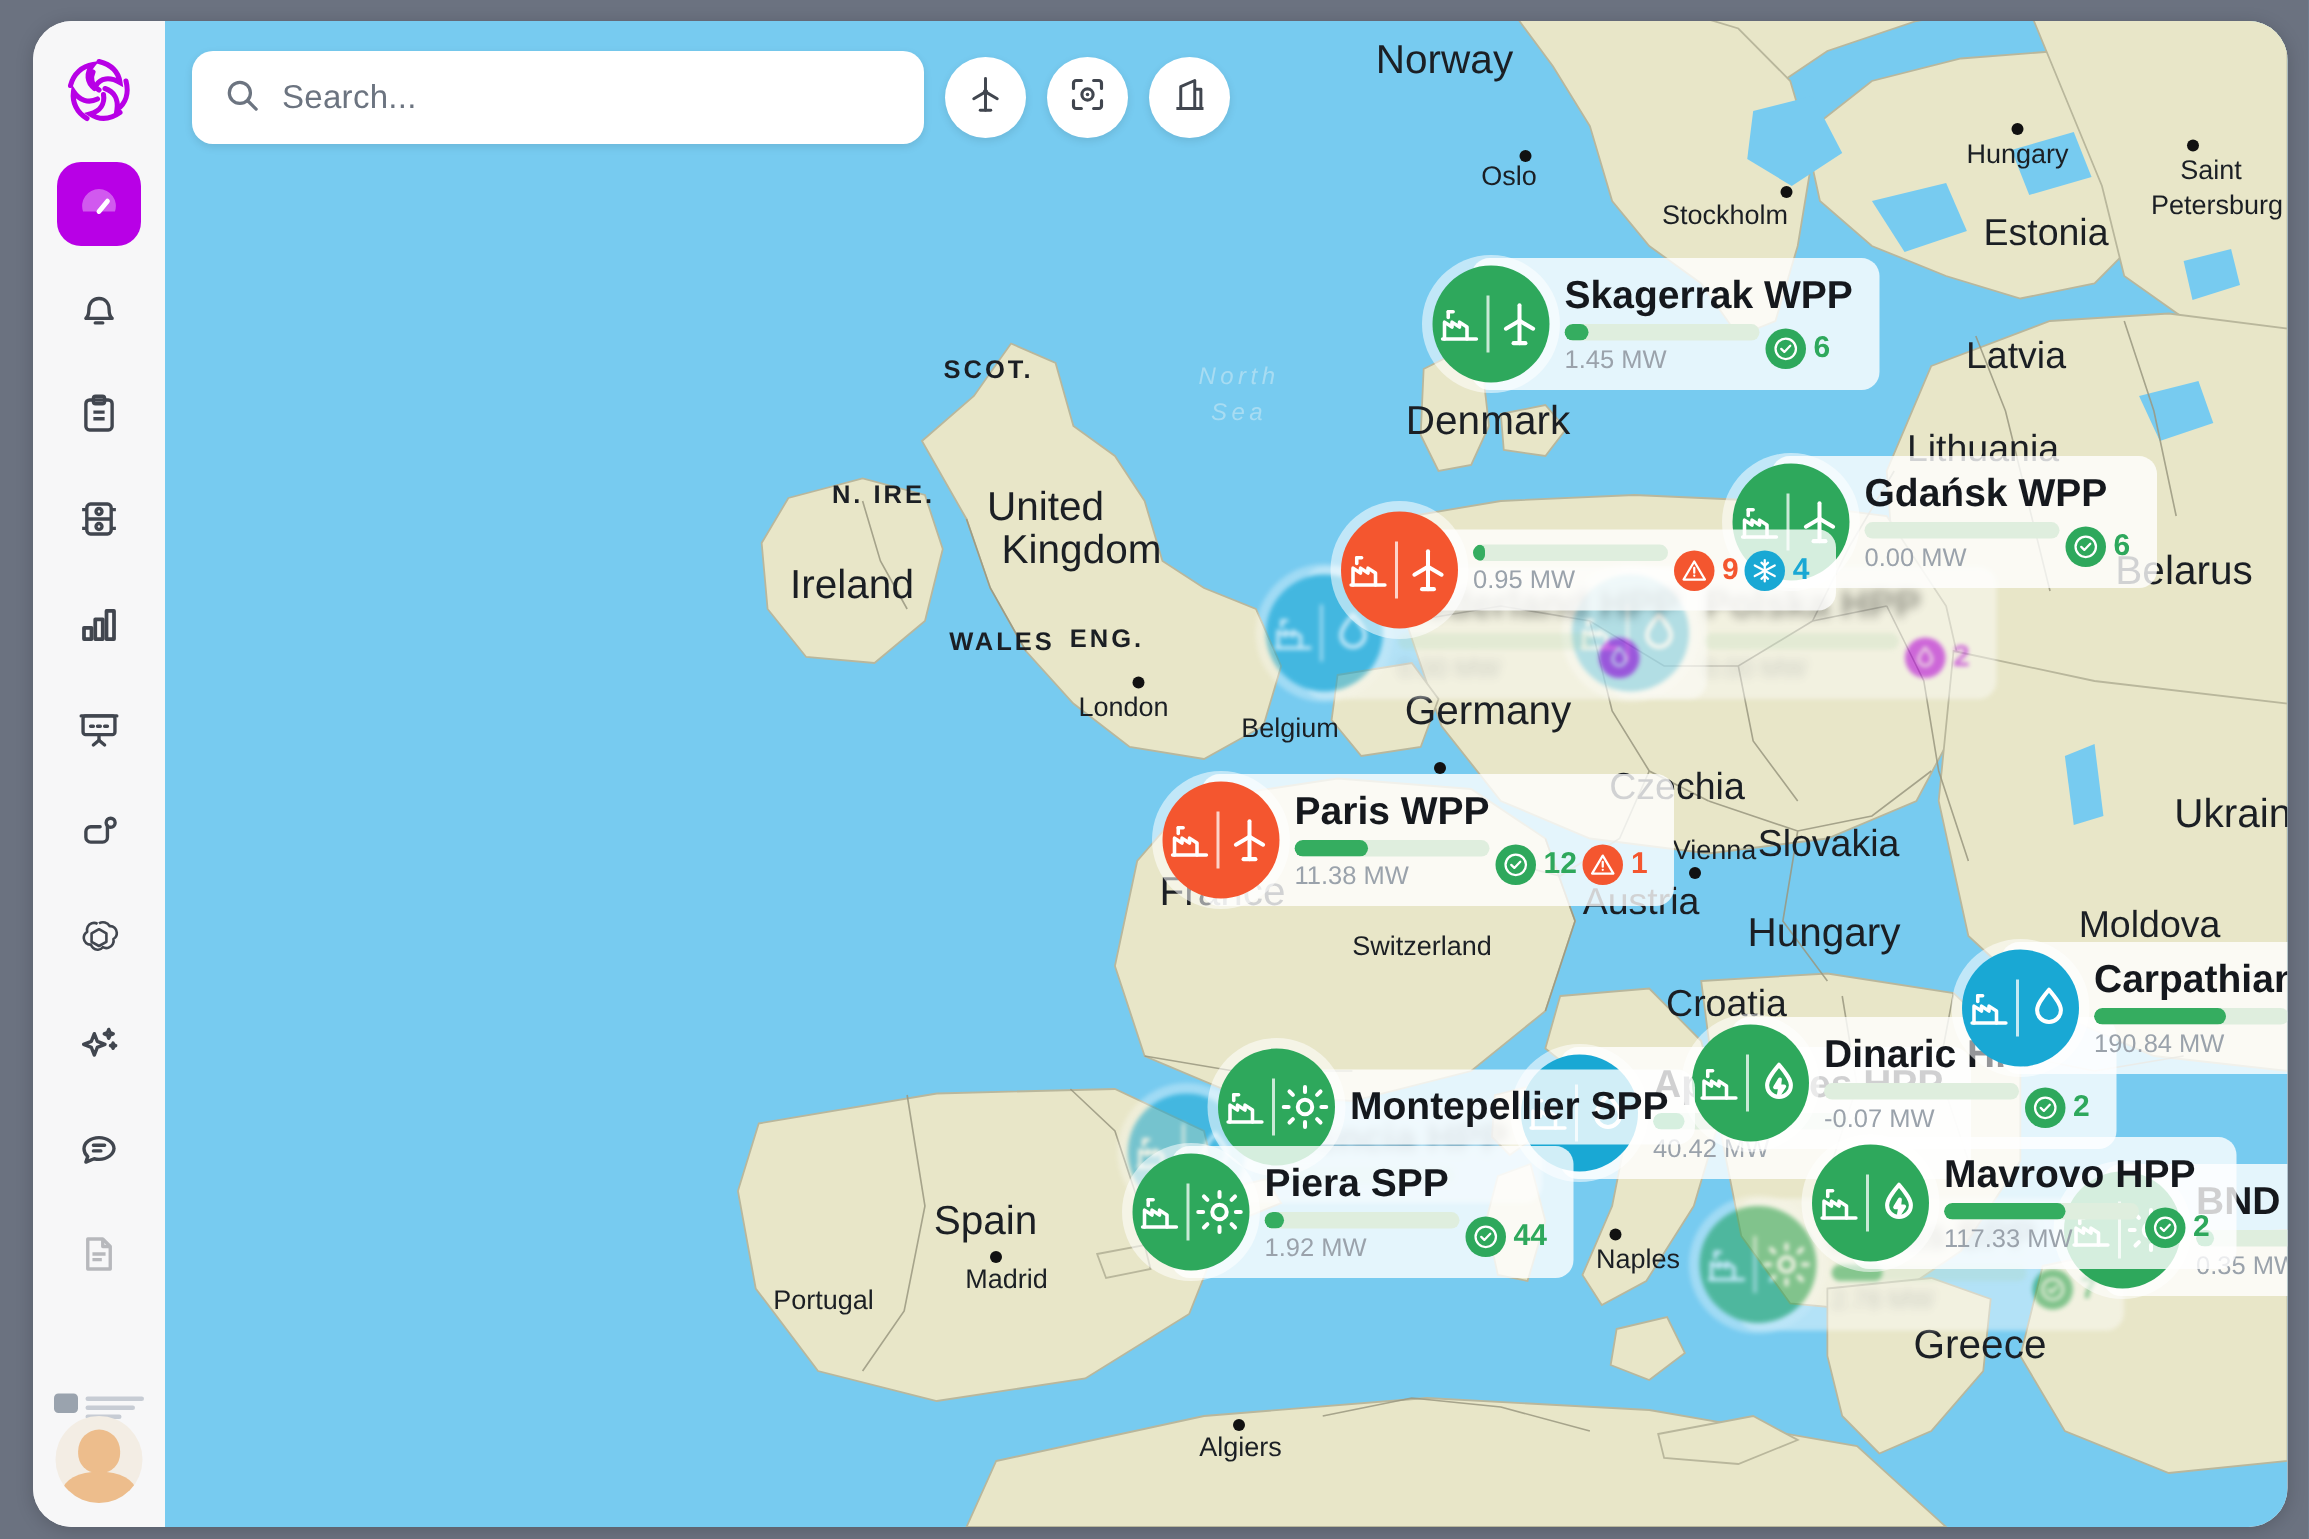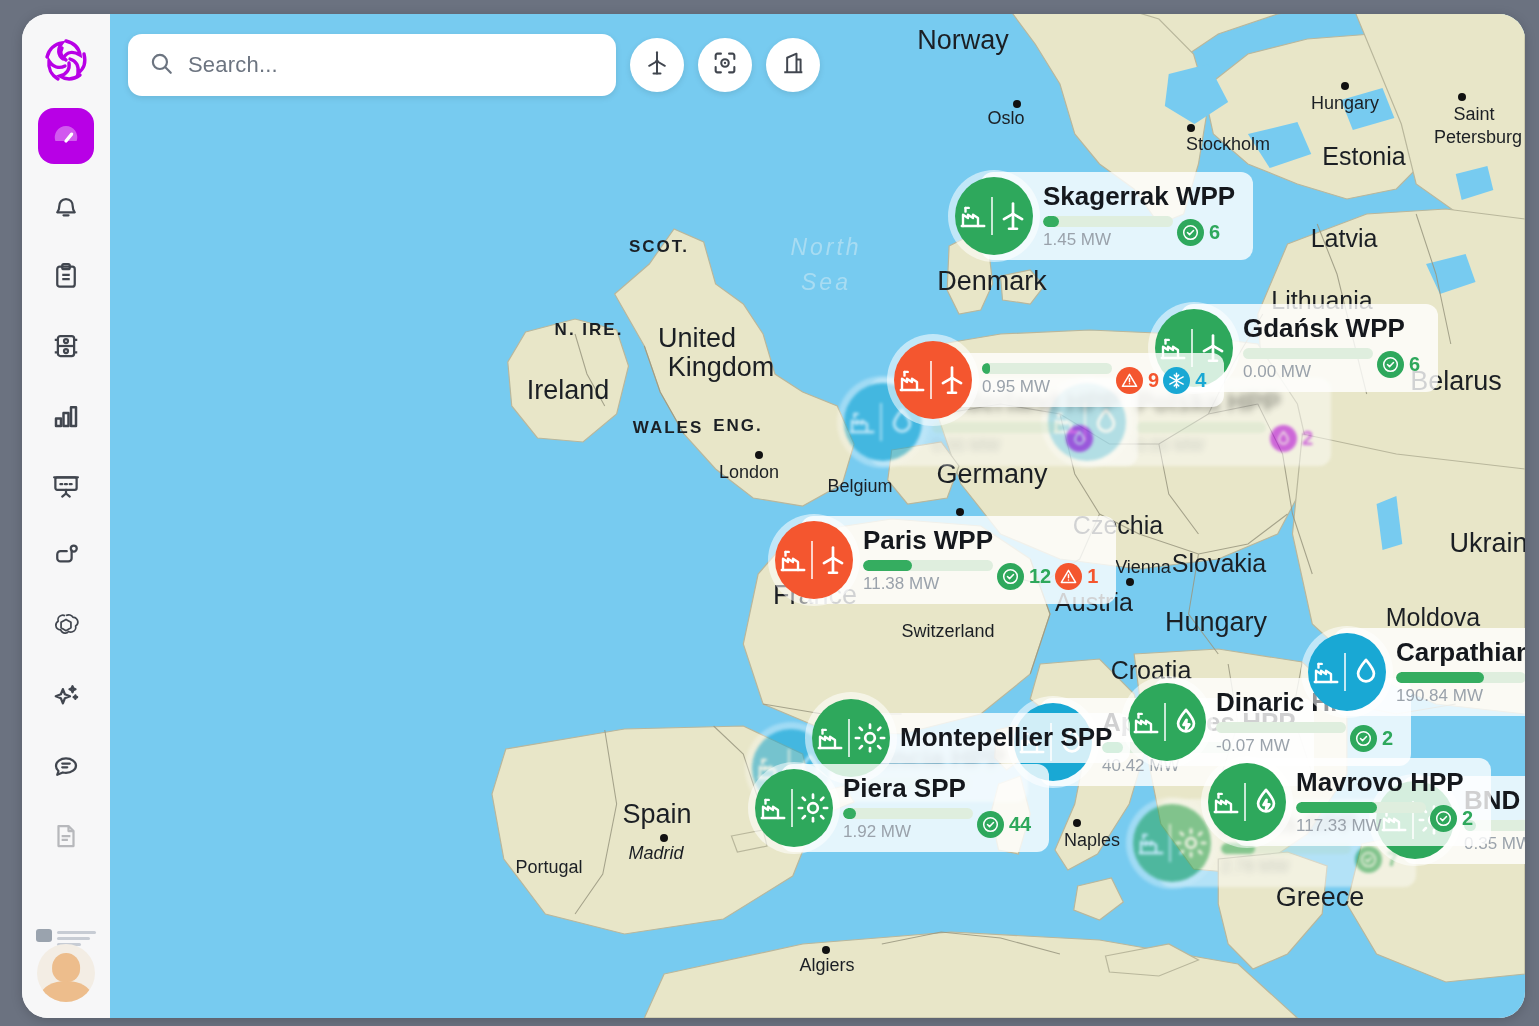--- a/index.html
+++ b/index.html
@@ -121,21 +121,21 @@
     position: absolute;
     color: #1b1f24;
     white-space: nowrap;
     transform: translate(-50%,-50%);
     pointer-events: none;
   }
   .mlabel.country { font-size: 25px; font-weight: 400; }
   .mlabel.country-big { font-size: 27px; font-weight: 400; }
   .mlabel.sub { font-size: 17px; font-weight: 700; letter-spacing: 2px; }
   .mlabel.city { font-size: 18px; font-weight: 400; color:#1b1f24; }
-  .mlabel.sea { font-size: 23px; font-style: italic; color: #a8dcf2; letter-spacing: 3px; line-height: 1.5; text-align:center;}
+  .mlabel.sea { font-size: 16px; font-style: italic; color: #a8dcf2; letter-spacing: 3px; line-height: 1.5; text-align:center;}
   .citydot { position:absolute; width:8px; height:8px; border-radius:50%; background:#111; transform:translate(-50%,-50%);}
 
   
   .marker {
     position: absolute;
     display: flex; align-items: center;
     transform: translateY(-50%);
     z-index: 20;
   }
   .marker .chip {
@@ -417,21 +417,21 @@
           <path d="M780 930 L840 918 L900 924 L960 940"></path>
         </g>
       </svg>
 
       <div id="labels">
           <div class="mlabel country-big" style="left: 853px; top: 26px;">Norway</div>
           <div class="mlabel city" style="left: 1235px; top: 89px;">Hungary</div>
           <div class="mlabel city" style="left: 1364px; top: 100px;">Saint</div>
           <div class="mlabel city" style="left: 1368px; top: 123px;">Petersburg</div>
           <div class="mlabel city" style="left: 896px; top: 104px;">Oslo</div>
-          <div class="mlabel city" style="left: 1118px; top: 130px;">Stockholm</div>
+          <div class="mlabel city" style="left: 1040px; top: 130px;">Stockholm</div>
           <div class="mlabel country" style="left: 1254px; top: 142px;">Estonia</div>
           <div class="mlabel country" style="left: 1234px; top: 224px;">Latvia</div>
           <div class="mlabel country" style="left: 1212px; top: 286px;">Lithuania</div>
           <div class="mlabel country-big" style="left: 882px; top: 267px;">Denmark</div>
           <div class="mlabel country-big" style="left: 1310px; top: 367px; margin-left: 36px;">Belarus</div>
           <div class="mlabel sub" style="left: 549px; top: 233px;">SCOT.</div>
           <div class="mlabel sub" style="left: 479px; top: 316px;">N. IRE.</div>
           <div class="mlabel country-big" style="left: 587px; top: 324px;">United</div>
           <div class="mlabel country-big" style="left: 587px; top: 353px; margin-left: 24px;">Kingdom</div>
           <div class="mlabel country-big" style="left: 458px; top: 376px;">Ireland</div>
@@ -444,21 +444,21 @@
           <div class="mlabel city" style="left: 1033px; top: 553px;">Vienna</div>
           <div class="mlabel country" style="left: 1109px; top: 549px;">Slovakia</div>
           <div class="mlabel country" style="left: 984px; top: 588px;">Austria</div>
           <div class="mlabel country-big" style="left: 1106px; top: 608px;">Hungary</div>
           <div class="mlabel country" style="left: 1323px; top: 603px;">Moldova</div>
           <div class="mlabel country-big" style="left: 1386px; top: 529px;">Ukraine</div>
           <div class="mlabel country" style="left: 1041px; top: 656px;">Croatia</div>
           <div class="mlabel city" style="left: 838px; top: 617px;">Switzerland</div>
           <div class="mlabel country-big" style="left: 705px; top: 581px;">France</div>
           <div class="mlabel country-big" style="left: 547px; top: 800px;">Spain</div>
-          <div class="mlabel city" style="left: 546px; top: 839px; font-style: italic;">Madrid</div>
+          <div class="mlabel city" style="left: 561px; top: 839px;">Madrid</div>
           <div class="mlabel city" style="left: 439px; top: 853px;">Portugal</div>
           <div class="mlabel city" style="left: 717px; top: 951px;">Algiers</div>
           <div class="mlabel city" style="left: 982px; top: 826px;">Naples</div>
           <div class="mlabel country-big" style="left: 1210px; top: 883px;">Greece</div>
         </div>
       <div id="citydots">
           <span class="citydot" style="left: 907px; top: 90px;"></span>
           <span class="citydot" style="left: 1081px; top: 114px;"></span>
           <span class="citydot" style="left: 1235px; top: 72px;"></span>
           <span class="citydot" style="left: 1352px; top: 83px;"></span>

